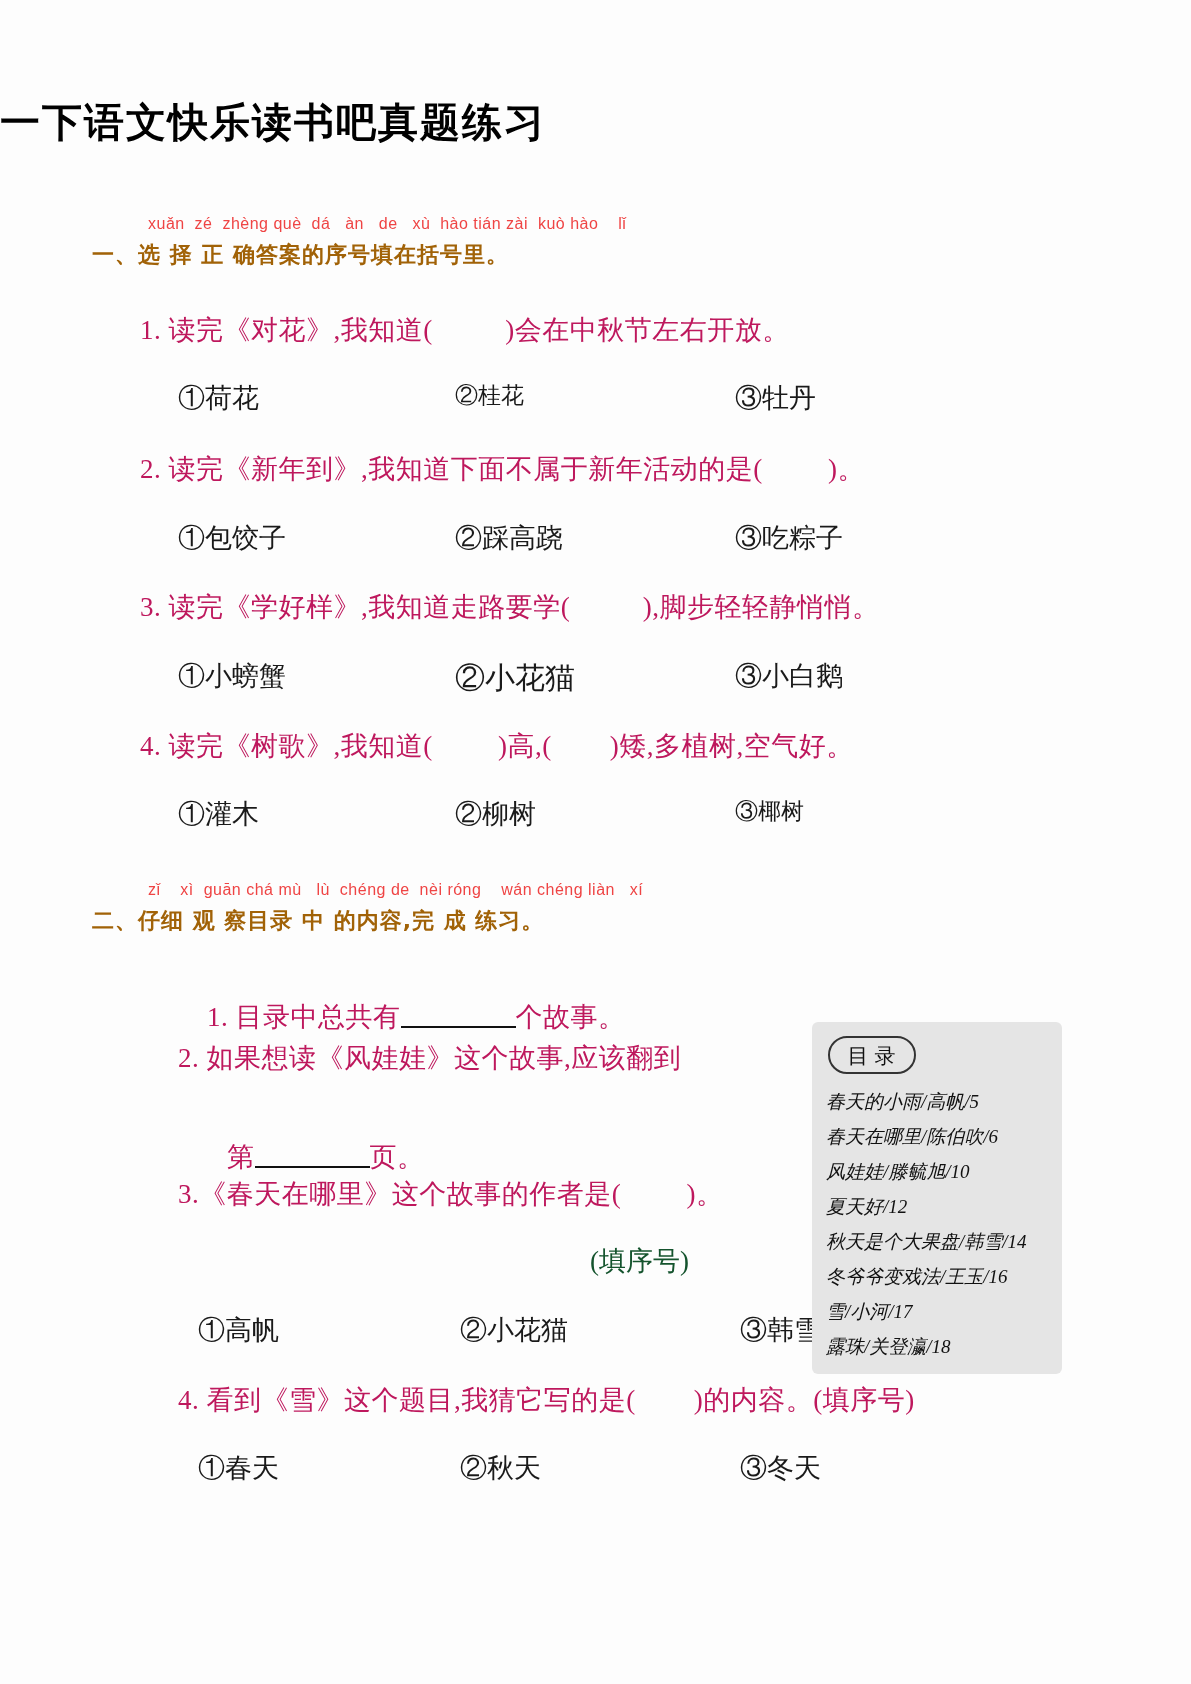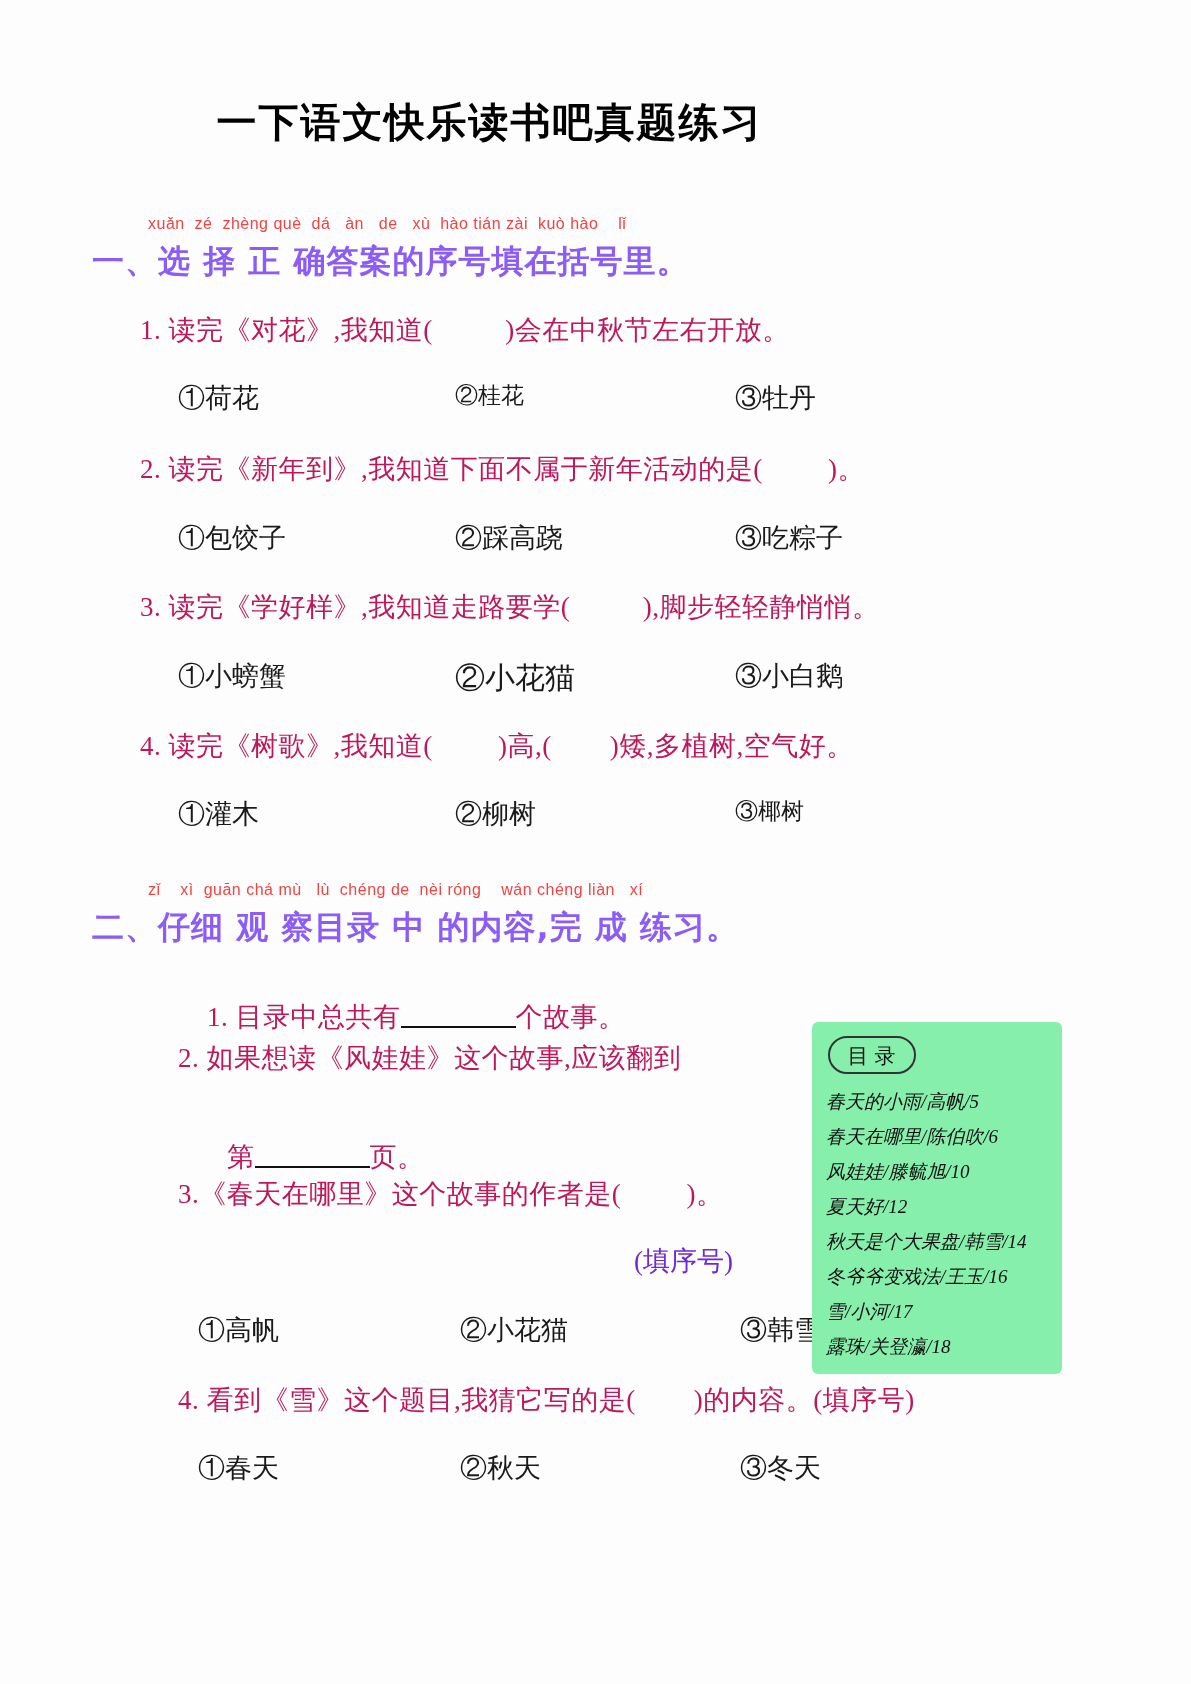--- a/index.html
+++ b/index.html
@@ -20,41 +20,40 @@
     left: 0; top: 0;
     width: 1191px;
     height: 1684px;
     background: #fdfdfd;
   }
   .title {
     position: absolute;
     top: 95px;
     left: 0;
     width: 979px;
-    text-align: center;
     font-family: "DejaVu Sans", sans-serif;
     font-weight: bold;
     font-size: 40px;
     letter-spacing: 2px;
     color: #000;
   }
   .sec-pinyin {
     position: absolute;
     font-family: "Liberation Sans", sans-serif;
     font-size: 16px;
     color: #ef4444;
     white-space: pre;
     letter-spacing: 0.5px;
   }
   .sec-title {
     position: absolute;
     font-family: "DejaVu Sans", sans-serif;
     font-weight: bold;
-    font-size: 32px;
-    color: #8b5cf6;
+    font-size: 22px;
+    color: #a16207;
     white-space: pre;
     letter-spacing: 1px;
   }
 
   
   .q {
     position: absolute;
     font-family: "Liberation Serif", serif;
     font-size: 27px;
     color: #be185d;
@@ -62,33 +61,32 @@
     letter-spacing: 0.5px;
   }
   .opt {
     position: absolute;
     white-space: pre;
   }
   .note {
     position: absolute;
     font-family: "Liberation Serif", serif;
     font-size: 27px;
-    color: #6d28d9;
+    color: #14532d;
     white-space: pre;
-    margin-left: 44px;
   }
 
   
   .toc {
     position: absolute;
     left: 812px;
     top: 1022px;
     width: 250px;
     height: 352px;
-    background: #86efac;
+    background: #e5e5e5;
     border-radius: 6px;
     padding: 0;
   }
   .toc-head {
     position: absolute;
     left: 16px;
     top: 14px;
     width: 88px;
     height: 38px;
     border: 2px solid #333;

